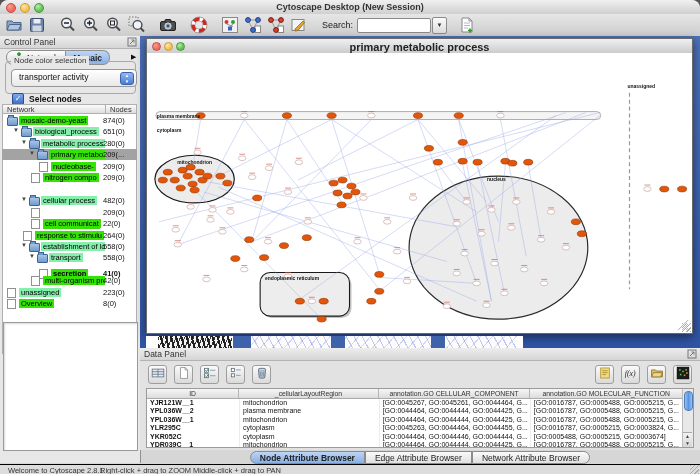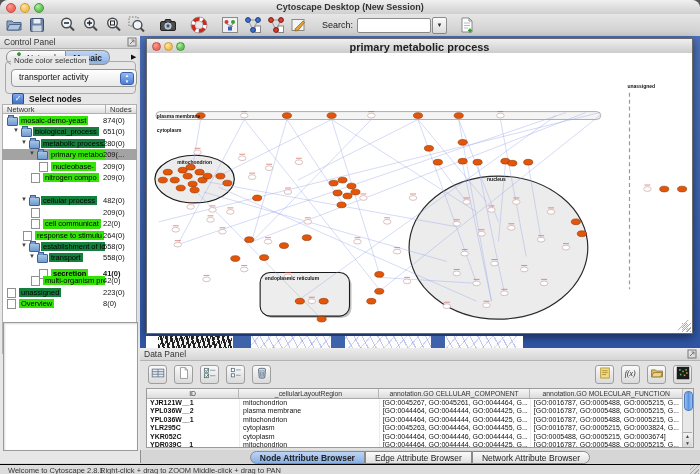--- a/index.html
+++ b/index.html
@@ -42,21 +42,21 @@
   #tree-bg{left:2px;top:78px;width:135px;height:240px;background:#fff;border:1px solid #b0b0b0;border-top:none;box-sizing:border-box}
   #tree-rows{left:2px;top:79px;width:135px;height:238px;overflow:hidden}
   .trow{position:absolute;left:0;width:135px;height:11px}
   .trow.sel{background:#a3a3a3}
   .tarrow{position:absolute;font-size:6px;color:#444;top:1px}
   .tif{position:absolute;top:2px;width:9px;height:7px;background:linear-gradient(#a8c4e4,#6f9bd0);border:1px solid #3e6391;border-radius:1px}
   .tif::before{content:"";position:absolute;top:-3px;left:0;width:4px;height:2px;background:#6f9bd0;border:1px solid #3e6391;border-bottom:none}
   .tip{position:absolute;top:1px;width:7px;height:8px;background:#fff;border:1px solid #909090}
   .chip{position:absolute;top:1px;height:9px;line-height:9px;font-size:7.5px;color:#000;padding:0 2px;white-space:nowrap;overflow:hidden}
   .chip.green{background:#35e206}
-  .chip.red{background:#15803d}
+  .chip.red{background:#86efac}
   .tcount{position:absolute;left:101px;top:1px;font-size:7.5px;color:#111;white-space:nowrap}
   #birdseye{left:3px;top:286px;width:133px;height:127px;background:#fff;border:1px solid #9a9a9a;box-shadow:inset 1px 1px 2px rgba(0,0,0,.15)}
   
   #mdi{left:140px;top:36px;width:560px;height:312px;background:linear-gradient(#4c70b8,#2f54a3)}
   #netwin{position:absolute;left:6px;top:2px;width:547px;height:296px;background:#fff;border:1px solid #6a6a6a;box-shadow:0 3px 9px rgba(0,0,0,.5);box-sizing:border-box}
   #nw-title{position:absolute;left:0;top:0;right:0;height:14px;background:linear-gradient(#f0f0f0,#cccccc);border-bottom:1px solid #9a9a9a}
   #nw-title .lights{top:3px;left:5px;gap:3px}
   #nw-title .light{width:7px;height:7px}
   #nw-title-text{position:absolute;left:0;right:0;top:2px;text-align:center;font-size:11px;font-weight:bold;color:#222}
   #net-canvas-wrap{position:absolute;left:0;top:14px;width:545px;height:280px;background:#fff}

